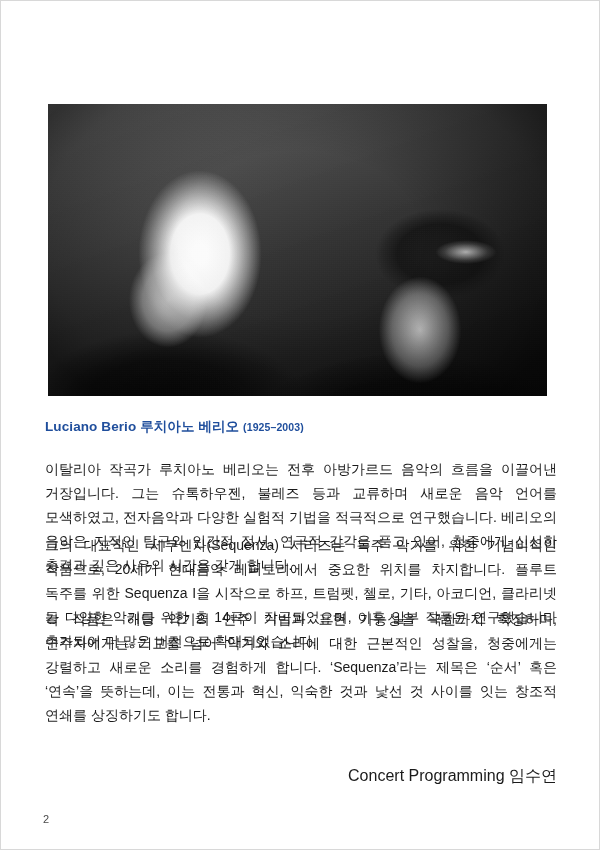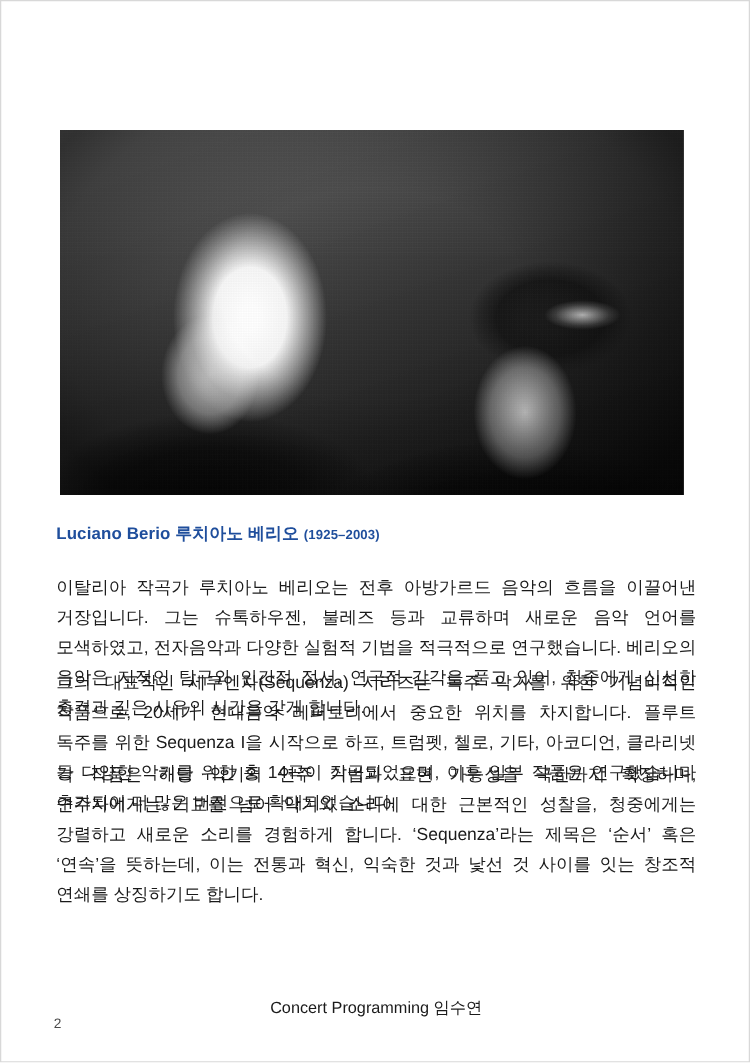--- a/index.html
+++ b/index.html
@@ -107,24 +107,24 @@
     text-align: justify;
     word-break: keep-all;
   }
   .p1 { top: 442px; }
   .p2 { top: 518px; }
   .p3 { top: 592px; }
   .p4 { top: 666px; }
 
   .signature {
     position: absolute;
-    top: 796px;
+    top: 765px;
     width: 512px;
-    text-align: center;
-    font-size: 13px;
+    text-align: right;
+    font-size: 16px;
     color: #1a1a1a;
   }
 
   .page-number {
     position: absolute;
     left: 42px;
     top: 812px;
     font-size: 11px;
     color: #4a4a4a;
   }

